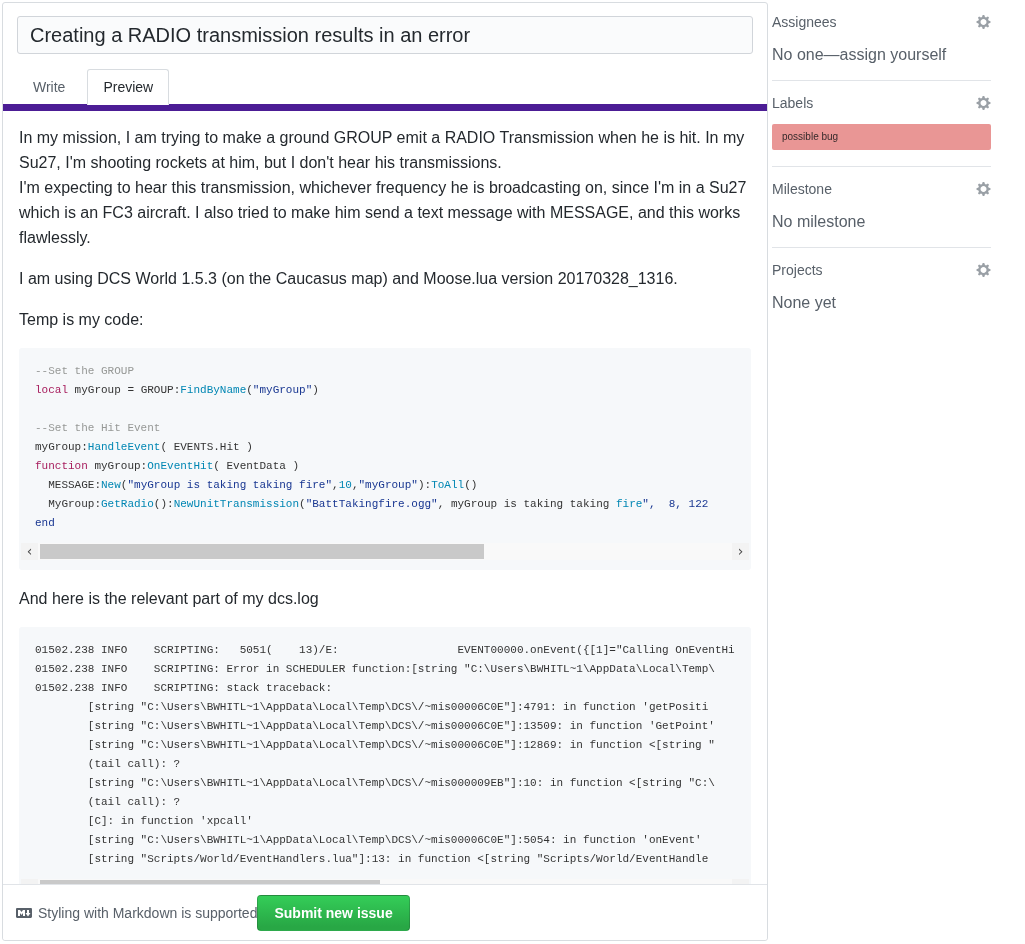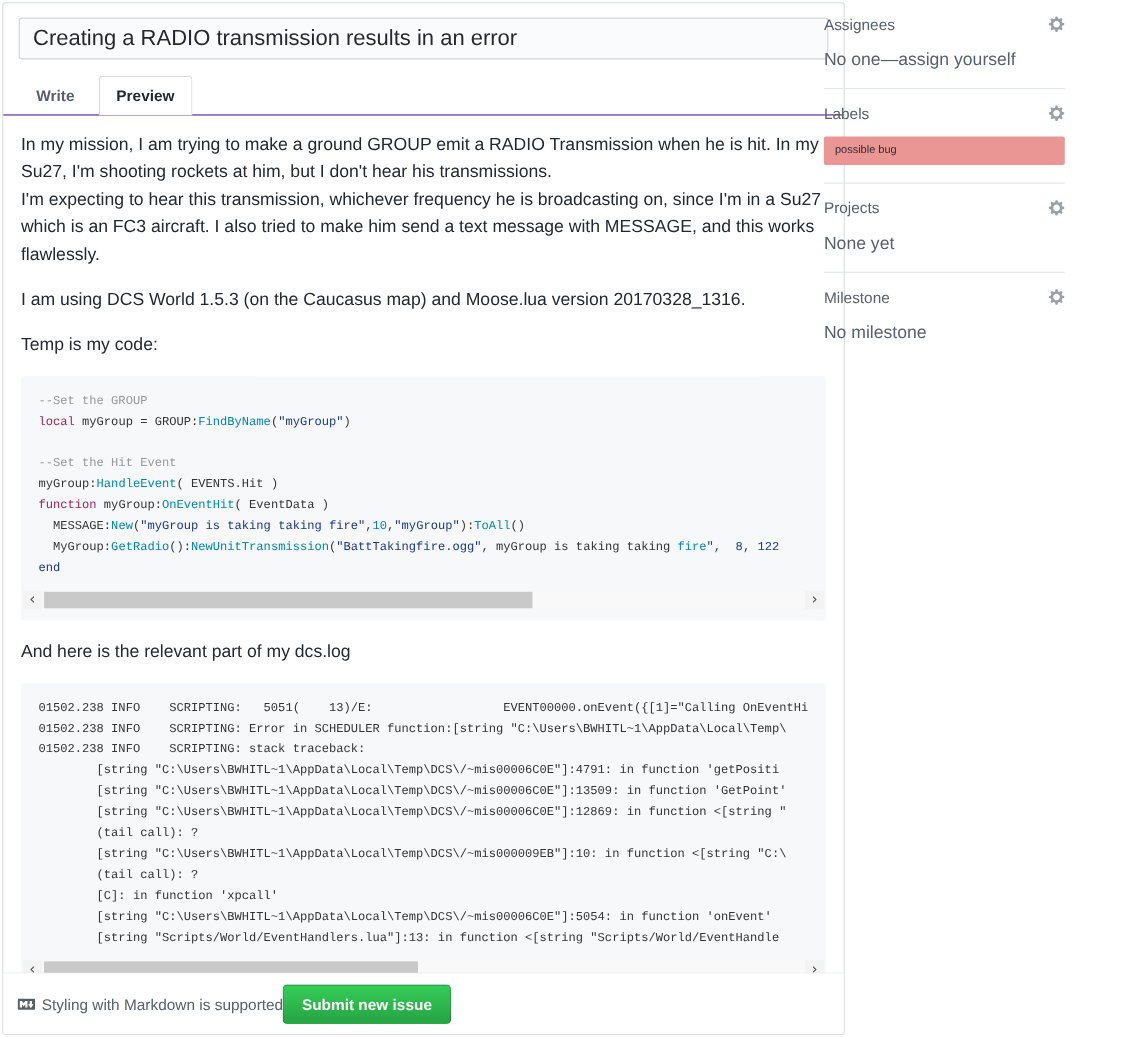--- a/index.html
+++ b/index.html
@@ -29,23 +29,22 @@
     font-family: "Liberation Sans", sans-serif;
     color: #24292e;
     background: #fafbfc;
     border: 1px solid #d1d5da;
     border-radius: 3px;
     outline: none;
   }
   .tabnav {
     margin-top: 15px;
     padding-left: 14px;
-    border-bottom: 1px solid #4c1d95;
+    border-bottom: 7px solid #4c1d95;
     display: flex;
-    font-weight: bold;
   }
   .tab {
     font-size: 14px;
     padding: 9px 15px;
     margin-bottom: -1px;
     color: #586069;
     background: transparent;
     border: 1px solid transparent;
     cursor: pointer;
   }
@@ -129,21 +128,21 @@
     font-family: "Liberation Sans", sans-serif;
     font-size: 14px; font-weight: bold; color: #ffffff;
     background: linear-gradient(-180deg, #34cd58 0%, #28a745 90%);
     border: 1px solid rgba(27,31,35,0.2);
     border-radius: 4px;
     padding: 9px 16px;
     cursor: pointer;
   }
   
   .sidebar {
-    position: absolute; left: 749px; top: 0;
+    position: absolute; left: 772px; top: 0;
     width: 219px;
   }
   .sb-section { padding: 14px 0 16px 0; border-bottom: 1px solid #e1e4e8; }
   .sb-section:last-child { border-bottom: none; }
   .sb-head {
     display: flex; align-items: center; justify-content: space-between;
     font-size: 14px; color: #586069;
     cursor: pointer;
   }
   .sb-value { margin-top: 16px; font-size: 16px; color: #586069; }
@@ -260,35 +259,35 @@
         <svg width="15" height="16" viewBox="0 0 14 16" fill="#9aa0a6">
             <path fill-rule="evenodd" d="M14 8.77v-1.6l-1.94-.64-.45-1.09.88-1.84-1.13-1.13-1.81.91-1.09-.45-.69-1.92h-1.6l-.63 1.94-1.11.45-1.84-.88-1.13 1.13.91 1.81-.45 1.09L0 7.23v1.59l1.94.64.45 1.09-.88 1.84 1.13 1.13 1.81-.91 1.09.45.69 1.92h1.59l.63-1.94 1.11-.45 1.84.88 1.13-1.13-.92-1.81.47-1.09L14 8.77zM7 11c-1.66 0-3-1.34-3-3s1.34-3 3-3 3 1.34 3 3-1.34 3-3 3z"></path>
           </svg>
       </span>
     </div>
     <div class="label-chip">possible bug</div>
   </div>
 
   <div class="sb-section">
     <div class="sb-head">
+      <span>Milestone</span>
+      <span class="gear">
+        <svg width="15" height="16" viewBox="0 0 14 16" fill="#9aa0a6">
+            <path fill-rule="evenodd" d="M14 8.77v-1.6l-1.94-.64-.45-1.09.88-1.84-1.13-1.13-1.81.91-1.09-.45-.69-1.92h-1.6l-.63 1.94-1.11.45-1.84-.88-1.13 1.13.91 1.81-.45 1.09L0 7.23v1.59l1.94.64.45 1.09-.88 1.84 1.13 1.13 1.81-.91 1.09.45.69 1.92h1.59l.63-1.94 1.11-.45 1.84.88 1.13-1.13-.92-1.81.47-1.09L14 8.77zM7 11c-1.66 0-3-1.34-3-3s1.34-3 3-3 3 1.34 3 3-1.34 3-3 3z"></path>
+          </svg>
+      </span>
+    </div>
+    <div class="sb-value">No milestone</div>
+  </div>
+
+  <div class="sb-section">
+    <div class="sb-head">
       <span>Projects</span>
       <span class="gear">
         <svg width="15" height="16" viewBox="0 0 14 16" fill="#9aa0a6">
             <path fill-rule="evenodd" d="M14 8.77v-1.6l-1.94-.64-.45-1.09.88-1.84-1.13-1.13-1.81.91-1.09-.45-.69-1.92h-1.6l-.63 1.94-1.11.45-1.84-.88-1.13 1.13.91 1.81-.45 1.09L0 7.23v1.59l1.94.64.45 1.09-.88 1.84 1.13 1.13 1.81-.91 1.09.45.69 1.92h1.59l.63-1.94 1.11-.45 1.84.88 1.13-1.13-.92-1.81.47-1.09L14 8.77zM7 11c-1.66 0-3-1.34-3-3s1.34-3 3-3 3 1.34 3 3-1.34 3-3 3z"></path>
           </svg>
       </span>
     </div>
     <div class="sb-value">None yet</div>
   </div>
 
-  <div class="sb-section">
-    <div class="sb-head">
-      <span>Milestone</span>
-      <span class="gear">
-        <svg width="15" height="16" viewBox="0 0 14 16" fill="#9aa0a6">
-            <path fill-rule="evenodd" d="M14 8.77v-1.6l-1.94-.64-.45-1.09.88-1.84-1.13-1.13-1.81.91-1.09-.45-.69-1.92h-1.6l-.63 1.94-1.11.45-1.84-.88-1.13 1.13.91 1.81-.45 1.09L0 7.23v1.59l1.94.64.45 1.09-.88 1.84 1.13 1.13 1.81-.91 1.09.45.69 1.92h1.59l.63-1.94 1.11-.45 1.84.88 1.13-1.13-.92-1.81.47-1.09L14 8.77zM7 11c-1.66 0-3-1.34-3-3s1.34-3 3-3 3 1.34 3 3-1.34 3-3 3z"></path>
-          </svg>
-      </span>
-    </div>
-    <div class="sb-value">No milestone</div>
-  </div>
-
 </div>
 
 </body></html>

